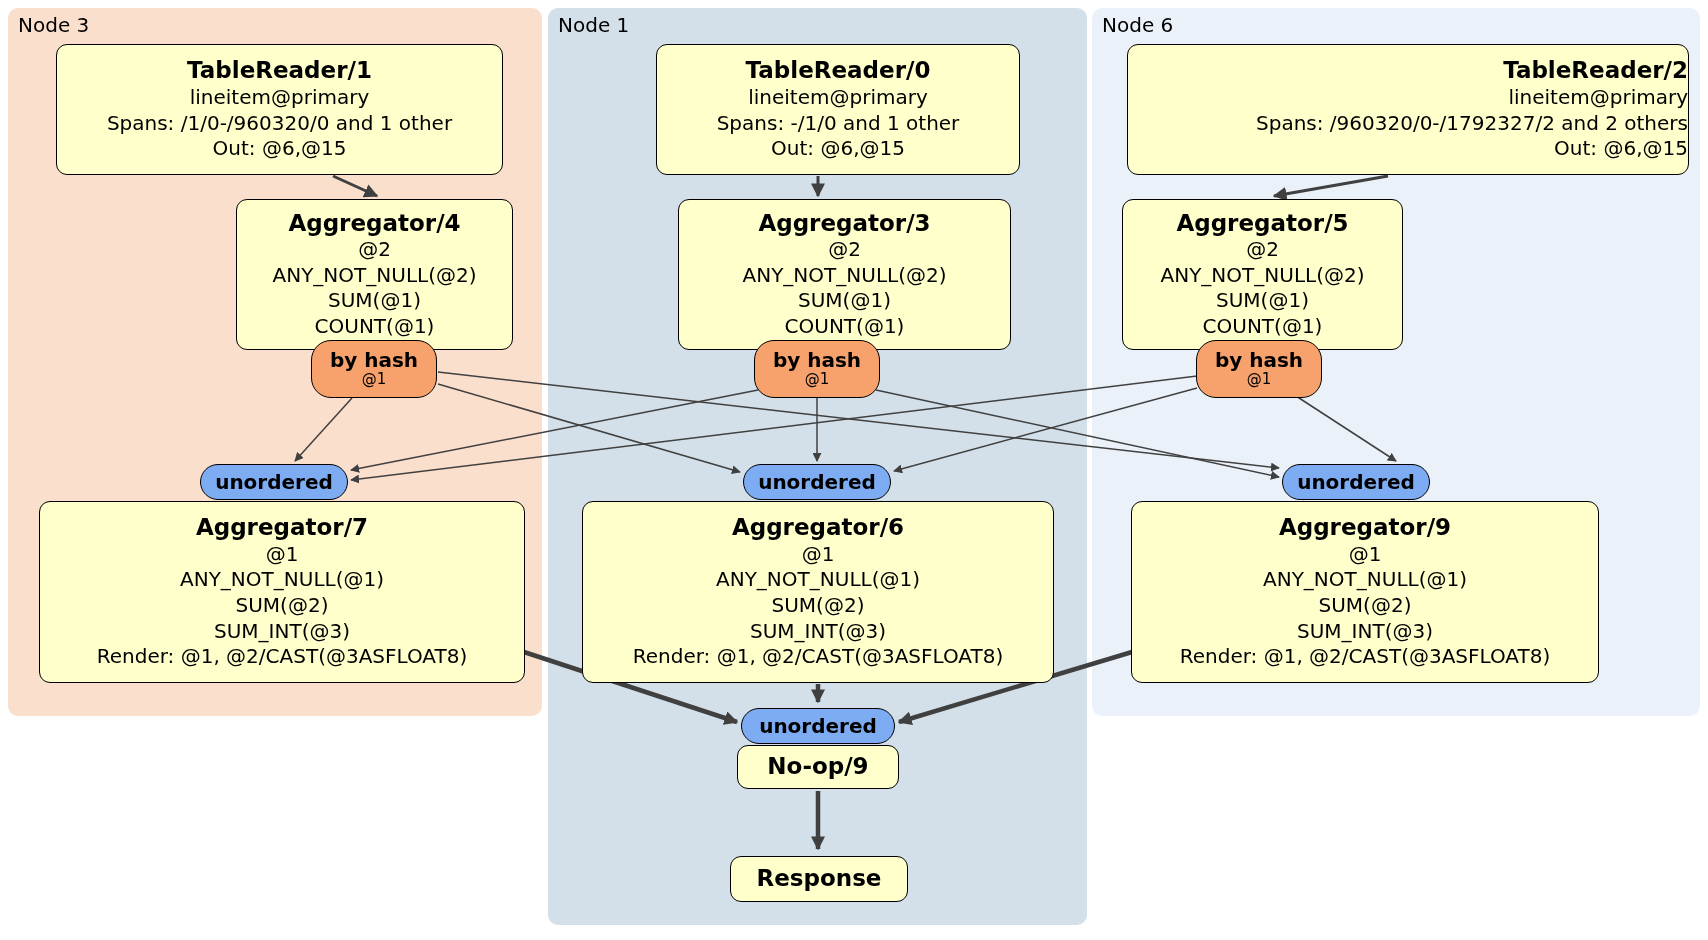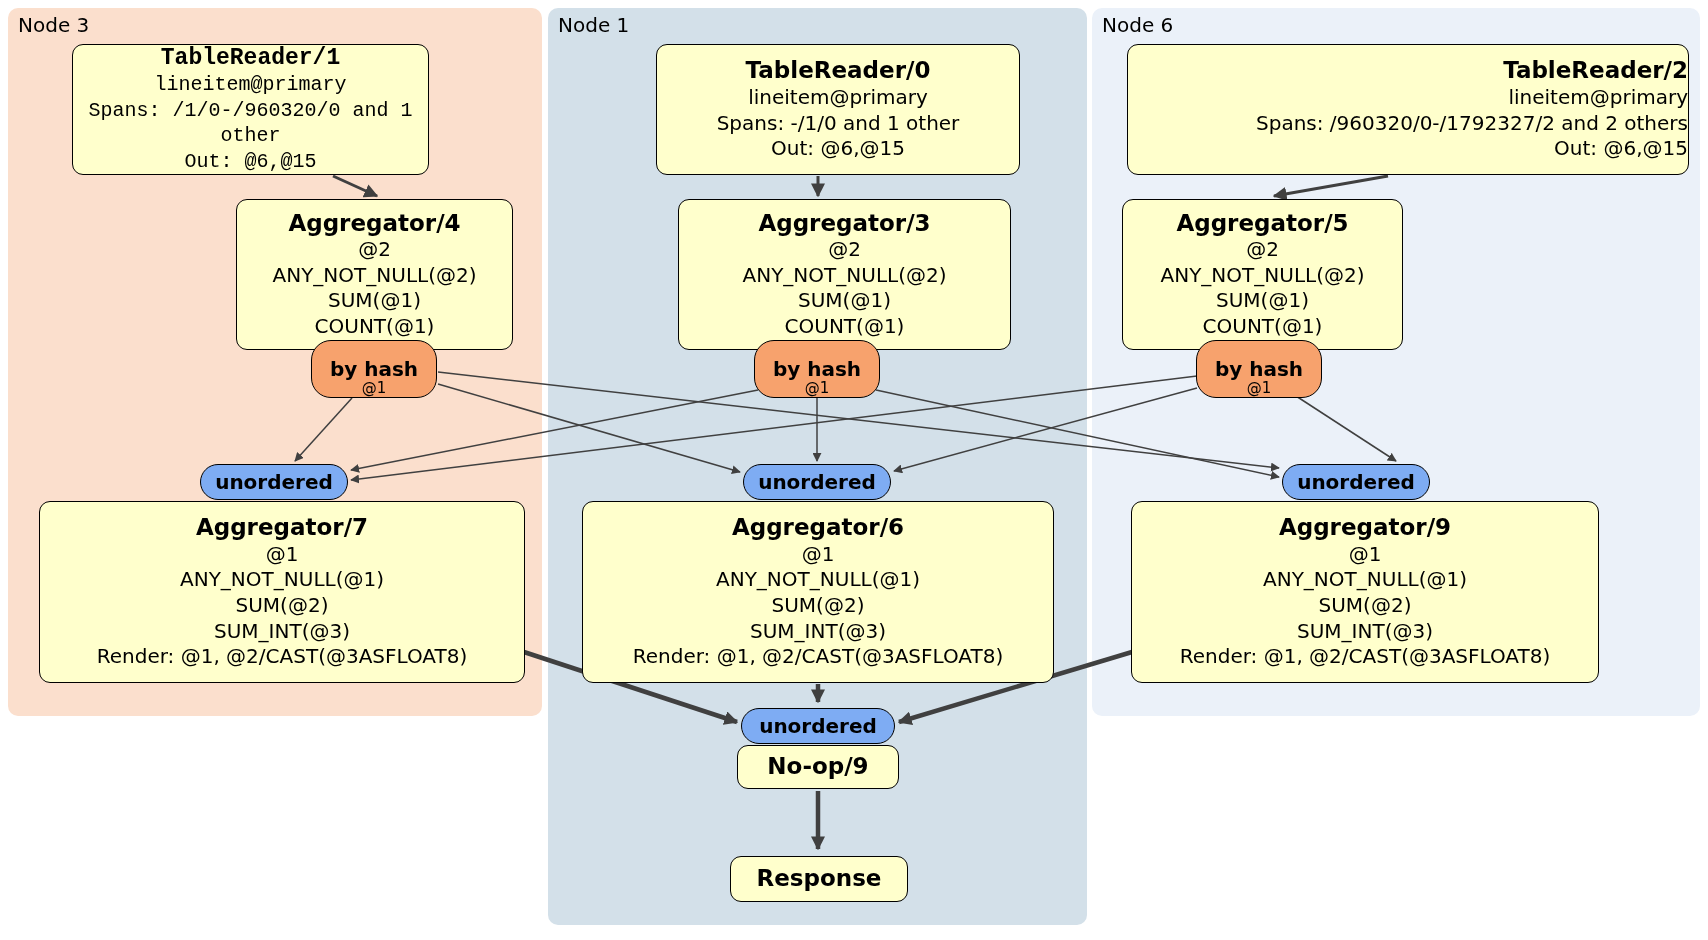--- a/index.html
+++ b/index.html
@@ -12,21 +12,21 @@
   #edges .edge-thin{stroke-width:1.5;}
   #edges .edge-mid{stroke-width:3;}
   #edges .edge-thick{stroke-width:4.5;}
   #edges marker path{fill:#404040;}
   .node{position:absolute;box-sizing:border-box;}
   .processor{z-index:3;background:#ffffcc;border:1.6px solid #000;border-radius:11px;
     display:flex;flex-direction:column;align-items:center;justify-content:center;
     text-align:center;font-size:20px;line-height:1.28;}
   .p-title{font-weight:700;font-size:23px;line-height:1.2;}
   .router{z-index:4;background:#f7a26d;border:1.8px solid #000;border-radius:20px;
-    display:flex;flex-direction:column;align-items:center;justify-content:flex-end;text-align:center;}
+    display:flex;flex-direction:column;align-items:center;justify-content:center;text-align:center;}
   .r-label{font-weight:700;font-size:20px;line-height:1.1;}
   .r-sub{font-size:15px;line-height:1.15;}
   .stream{z-index:4;background:#7eacf3;border:1.8px solid #000;border-radius:18px;
     display:flex;align-items:center;justify-content:center;font-weight:700;font-size:20px;}
 </style>
 </head>
 <body>
 
 <div id="canvas" style="width: 1708px; height: 940px; background: rgb(255, 255, 255);">
   <svg id="edges" width="1708" height="940">
@@ -59,21 +59,21 @@
   </svg>
 <div class="region" style="left: 8px; top: 8px; width: 534px; height: 708px; background: rgb(251, 223, 205);">
       <div class="region-label">Node 3</div>
     </div>
     <div class="region" style="left: 548px; top: 8px; width: 539px; height: 917px; background: rgb(211, 224, 233);">
       <div class="region-label">Node 1</div>
     </div>
     <div class="region" style="left: 1092px; top: 8px; width: 608px; height: 708px; background: rgb(235, 241, 249);">
       <div class="region-label">Node 6</div>
     </div>
-    <div class="node processor" style="left: 72px; top: 44px; width: 357px; height: 131px; background: rgb(255, 255, 204); font-family: Liberation Mono, monospace;">
+    <div class="node processor" style="left: 56px; top: 44px; width: 447px; height: 131px; background: rgb(255, 255, 204);">
       <div class="p-title">TableReader/1</div>
       <div class="p-line">lineitem@primary</div>
       <div class="p-line">Spans: /1/0-/960320/0 and 1 other</div>
       <div class="p-line">Out: @6,@15</div>
     </div>
     <div class="node processor" style="left: 236px; top: 199px; width: 277px; height: 151px; background: rgb(255, 255, 204);">
       <div class="p-title">Aggregator/4</div>
       <div class="p-line">@2</div>
       <div class="p-line">ANY_NOT_NULL(@2)</div>
       <div class="p-line">SUM(@1)</div>

